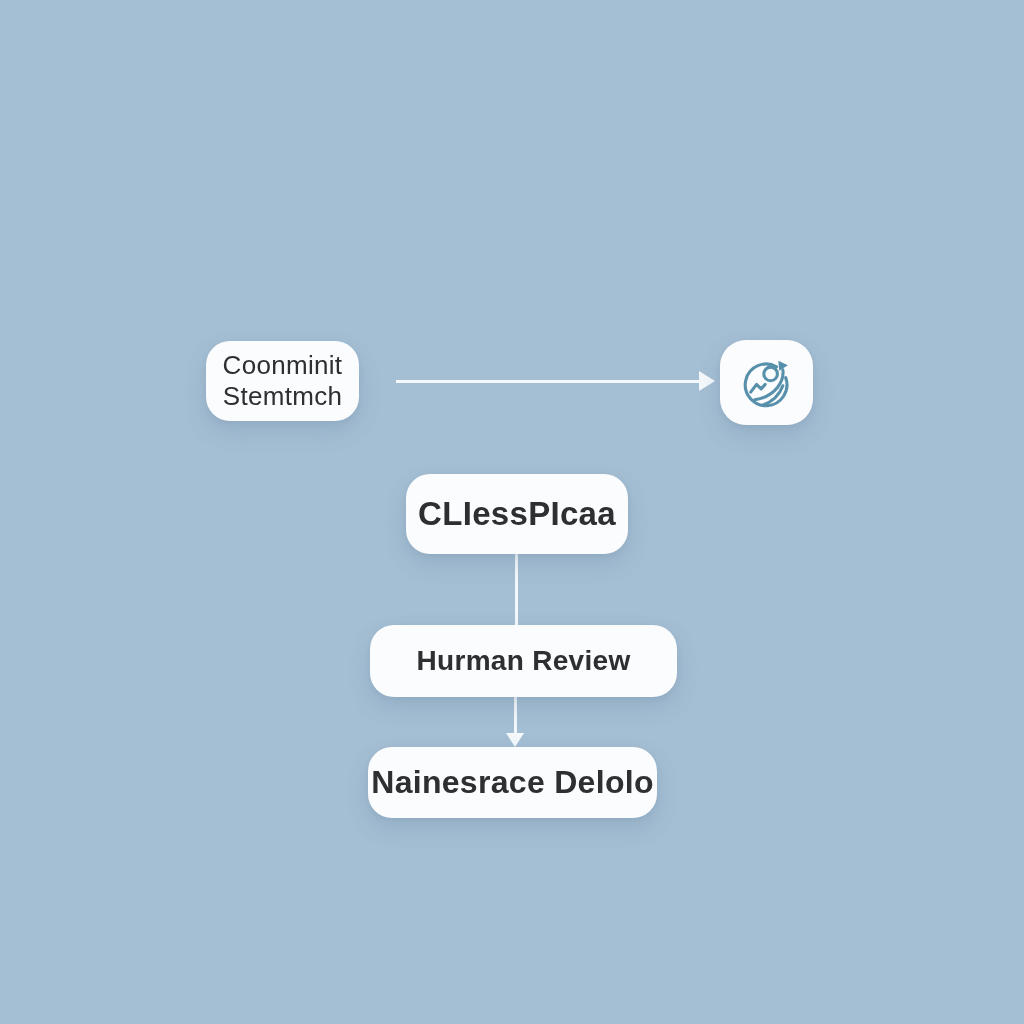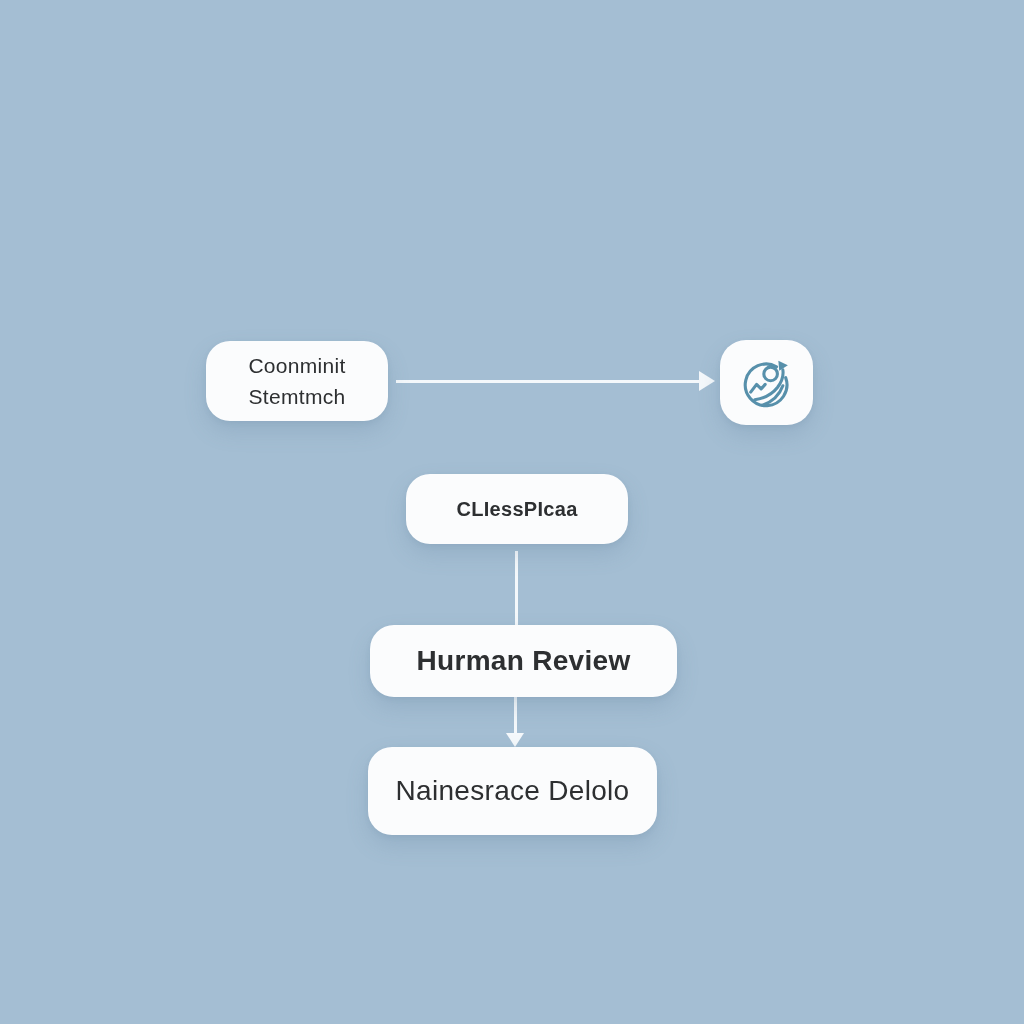--- a/index.html
+++ b/index.html
@@ -15,29 +15,29 @@
     position: absolute;
     background: #fbfcfd;
     border-radius: 24px;
     display: flex; flex-direction: column;
     align-items: center; justify-content: center;
     color: #2d2f31;
     box-shadow: 0 10px 22px rgba(92,122,150,0.20), 0 2px 5px rgba(92,122,150,0.12);
     text-align: center;
   }
 
-  .node-1 { left: 206px; top: 341px; width: 182px; height: 80px;
-            font-size: 21px; font-weight: 500; line-height: 31px; letter-spacing: 0.3px; justify-content: center; }
+  .node-1 { left: 206px; top: 341px; width: 153px; height: 80px;
+            font-size: 26px; font-weight: 500; line-height: 31px; letter-spacing: 0.3px; justify-content: center; }
   .node-icon { left: 720px; top: 340px; width: 93px; height: 85px; border-radius: 26px; }
-  .node-2 { left: 406px; top: 474px; width: 222px; height: 70px;
-            font-size: 20px; font-weight: 600; letter-spacing: 0.3px; }
+  .node-2 { left: 406px; top: 474px; width: 222px; height: 80px;
+            font-size: 33px; font-weight: 600; letter-spacing: 0.3px; }
   .node-3 { left: 370px; top: 625px; width: 307px; height: 72px;
             font-size: 28px; font-weight: 600; letter-spacing: 0.3px; }
-  .node-4 { left: 368px; top: 747px; width: 289px; height: 88px;
-            font-size: 28px; font-weight: 400; letter-spacing: 0.3px; }
+  .node-4 { left: 368px; top: 747px; width: 289px; height: 71px;
+            font-size: 32px; font-weight: 700; letter-spacing: 0.3px; }
 
   .conn { position: absolute; background: #f4f8fb; }
   .conn-h1 { left: 396px; top: 380px; width: 304px; height: 3px; }
   .head-right {
     position: absolute; left: 699px; top: 371px; width: 0; height: 0;
     border-top: 10px solid transparent; border-bottom: 10px solid transparent;
     border-left: 16px solid #f4f8fb;
   }
   .conn-v1 { left: 515px; top: 551px; width: 3px; height: 75px; }
   .conn-v2 { left: 514px; top: 697px; width: 3px; height: 37px; }

